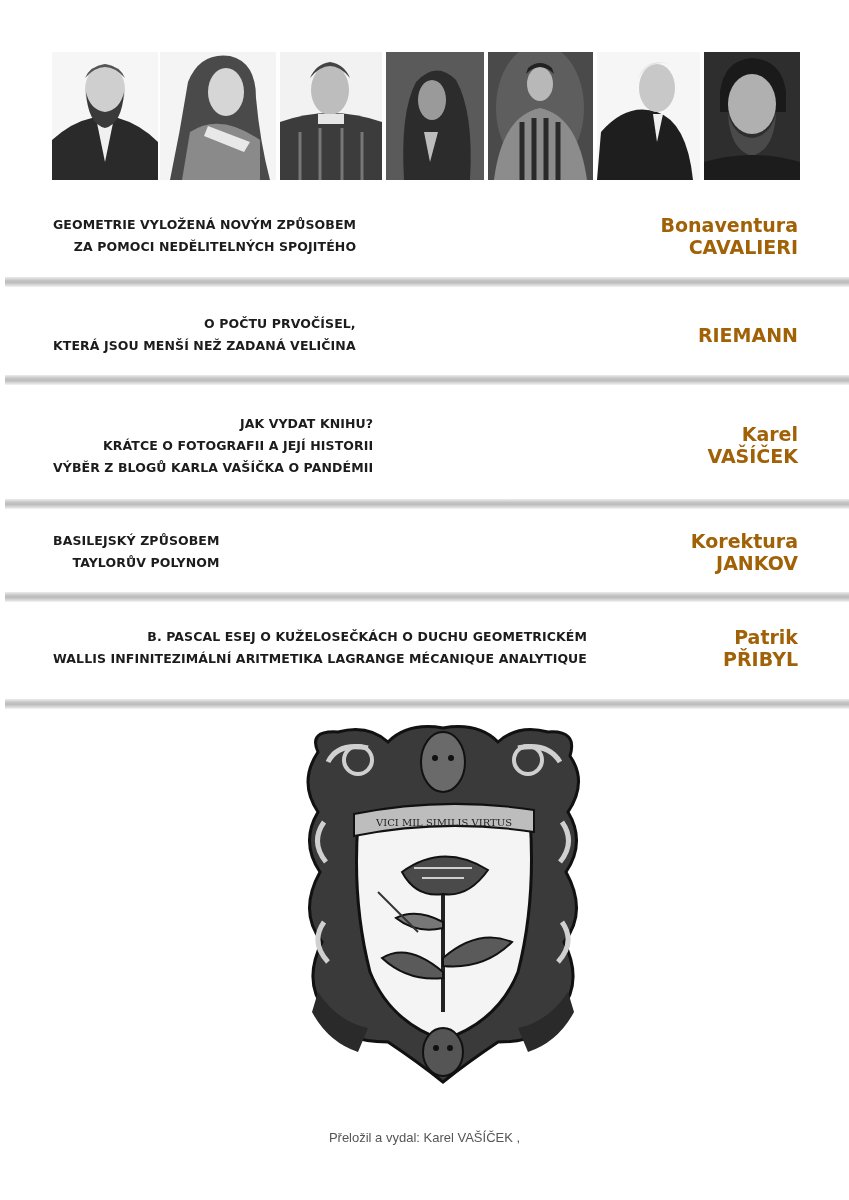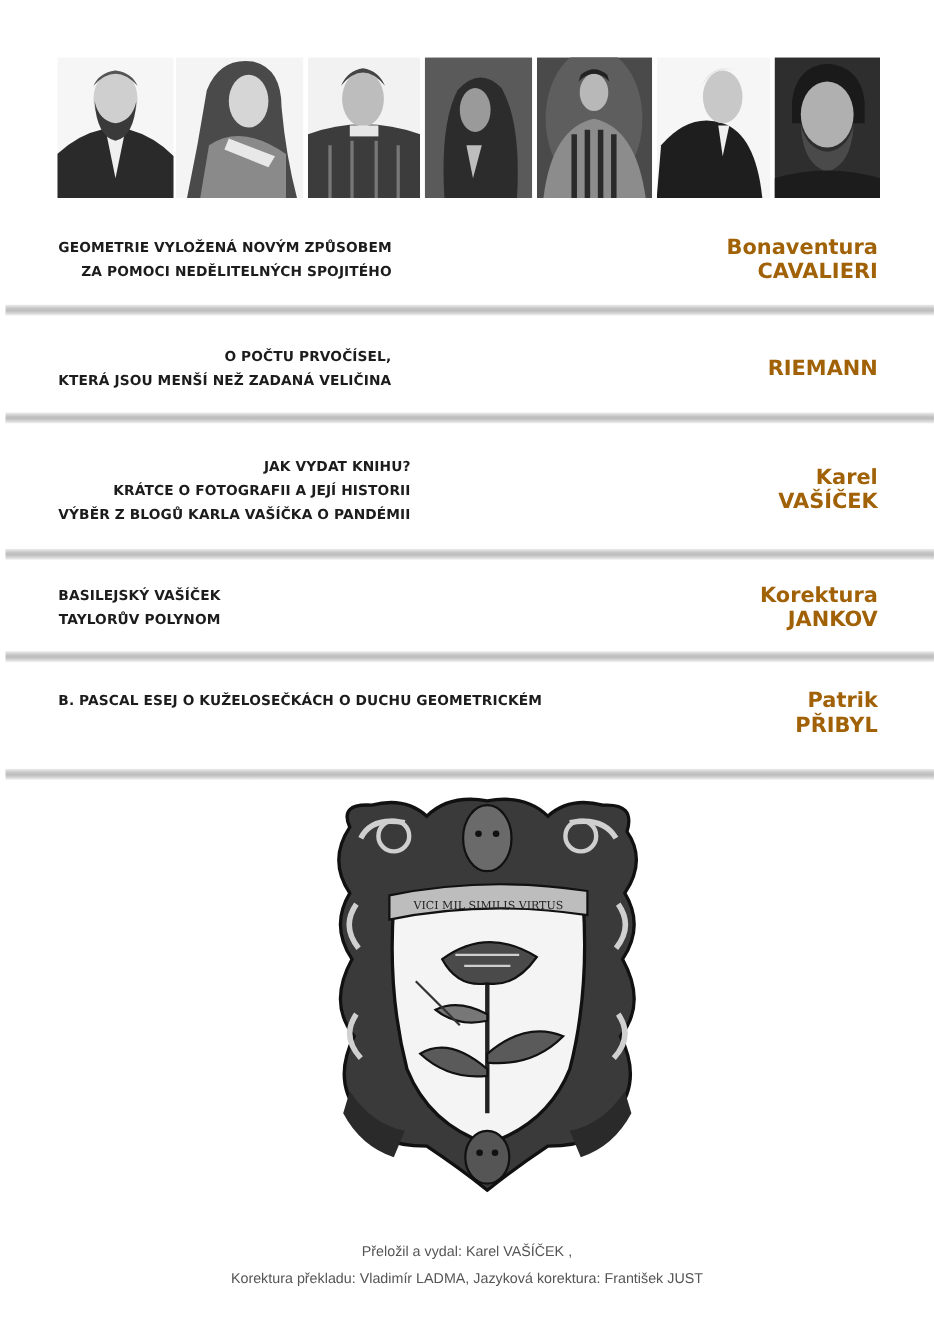--- a/index.html
+++ b/index.html
@@ -128,33 +128,34 @@
   </div>
   <div class="author" style="top:10px;">
     <div class="line">Karel</div>
     <div class="line">VAŠÍČEK</div>
   </div>
 </div>
 <div class="sep" style="top:499px;"></div>
 
 <div class="section" style="top:530px;">
   <div class="titles">
-    <div class="line">BASILEJSKÝ VAŠÍČEK</div>
+    <div class="line">BASILEJSKÝ ZPŮSOBEM</div>
     <div class="line">TAYLORŮV  POLYNOM</div>
   </div>
   <div class="author">
     <div class="line">Korektura</div>
     <div class="line">JANKOV</div>
   </div>
 </div>
 <div class="sep" style="top:592px;"></div>
 
 <div class="section" style="top:626px;">
   <div class="titles">
     <div class="line">B. PASCAL ESEJ O KUŽELOSEČKÁCH O DUCHU GEOMETRICKÉM</div>
+    <div class="line">WALLIS INFINITEZIMÁLNÍ ARITMETIKA LAGRANGE MÉCANIQUE  ANALYTIQUE</div>
   </div>
   <div class="author">
     <div class="line">Patrik</div>
     <div class="line">PŘIBYL</div>
   </div>
 </div>
 <div class="sep" style="top:699px;"></div>
 
 <div class="emblem">
   <svg viewBox="0 0 290 362">
@@ -186,14 +187,13 @@
     <circle cx="138" cy="326" r="3" fill="#111"></circle>
       <circle cx="152" cy="326" r="3" fill="#111"></circle>
 
     <path d="M20 270 Q40 300 70 306 L60 330 Q30 320 14 290 Z" fill="#2a2a2a"></path>
     <path d="M270 270 Q250 300 220 306 L230 330 Q260 320 276 290 Z" fill="#2a2a2a"></path>
   </svg>
 </div>
 
 <div class="credits">
   <div>Přeložil a vydal: Karel VAŠÍČEK ,</div>
-  <div>Korektura překladu: Vladimír LADMA, Jazyková korektura: František JUST</div>
 </div>
 
 </body></html>

